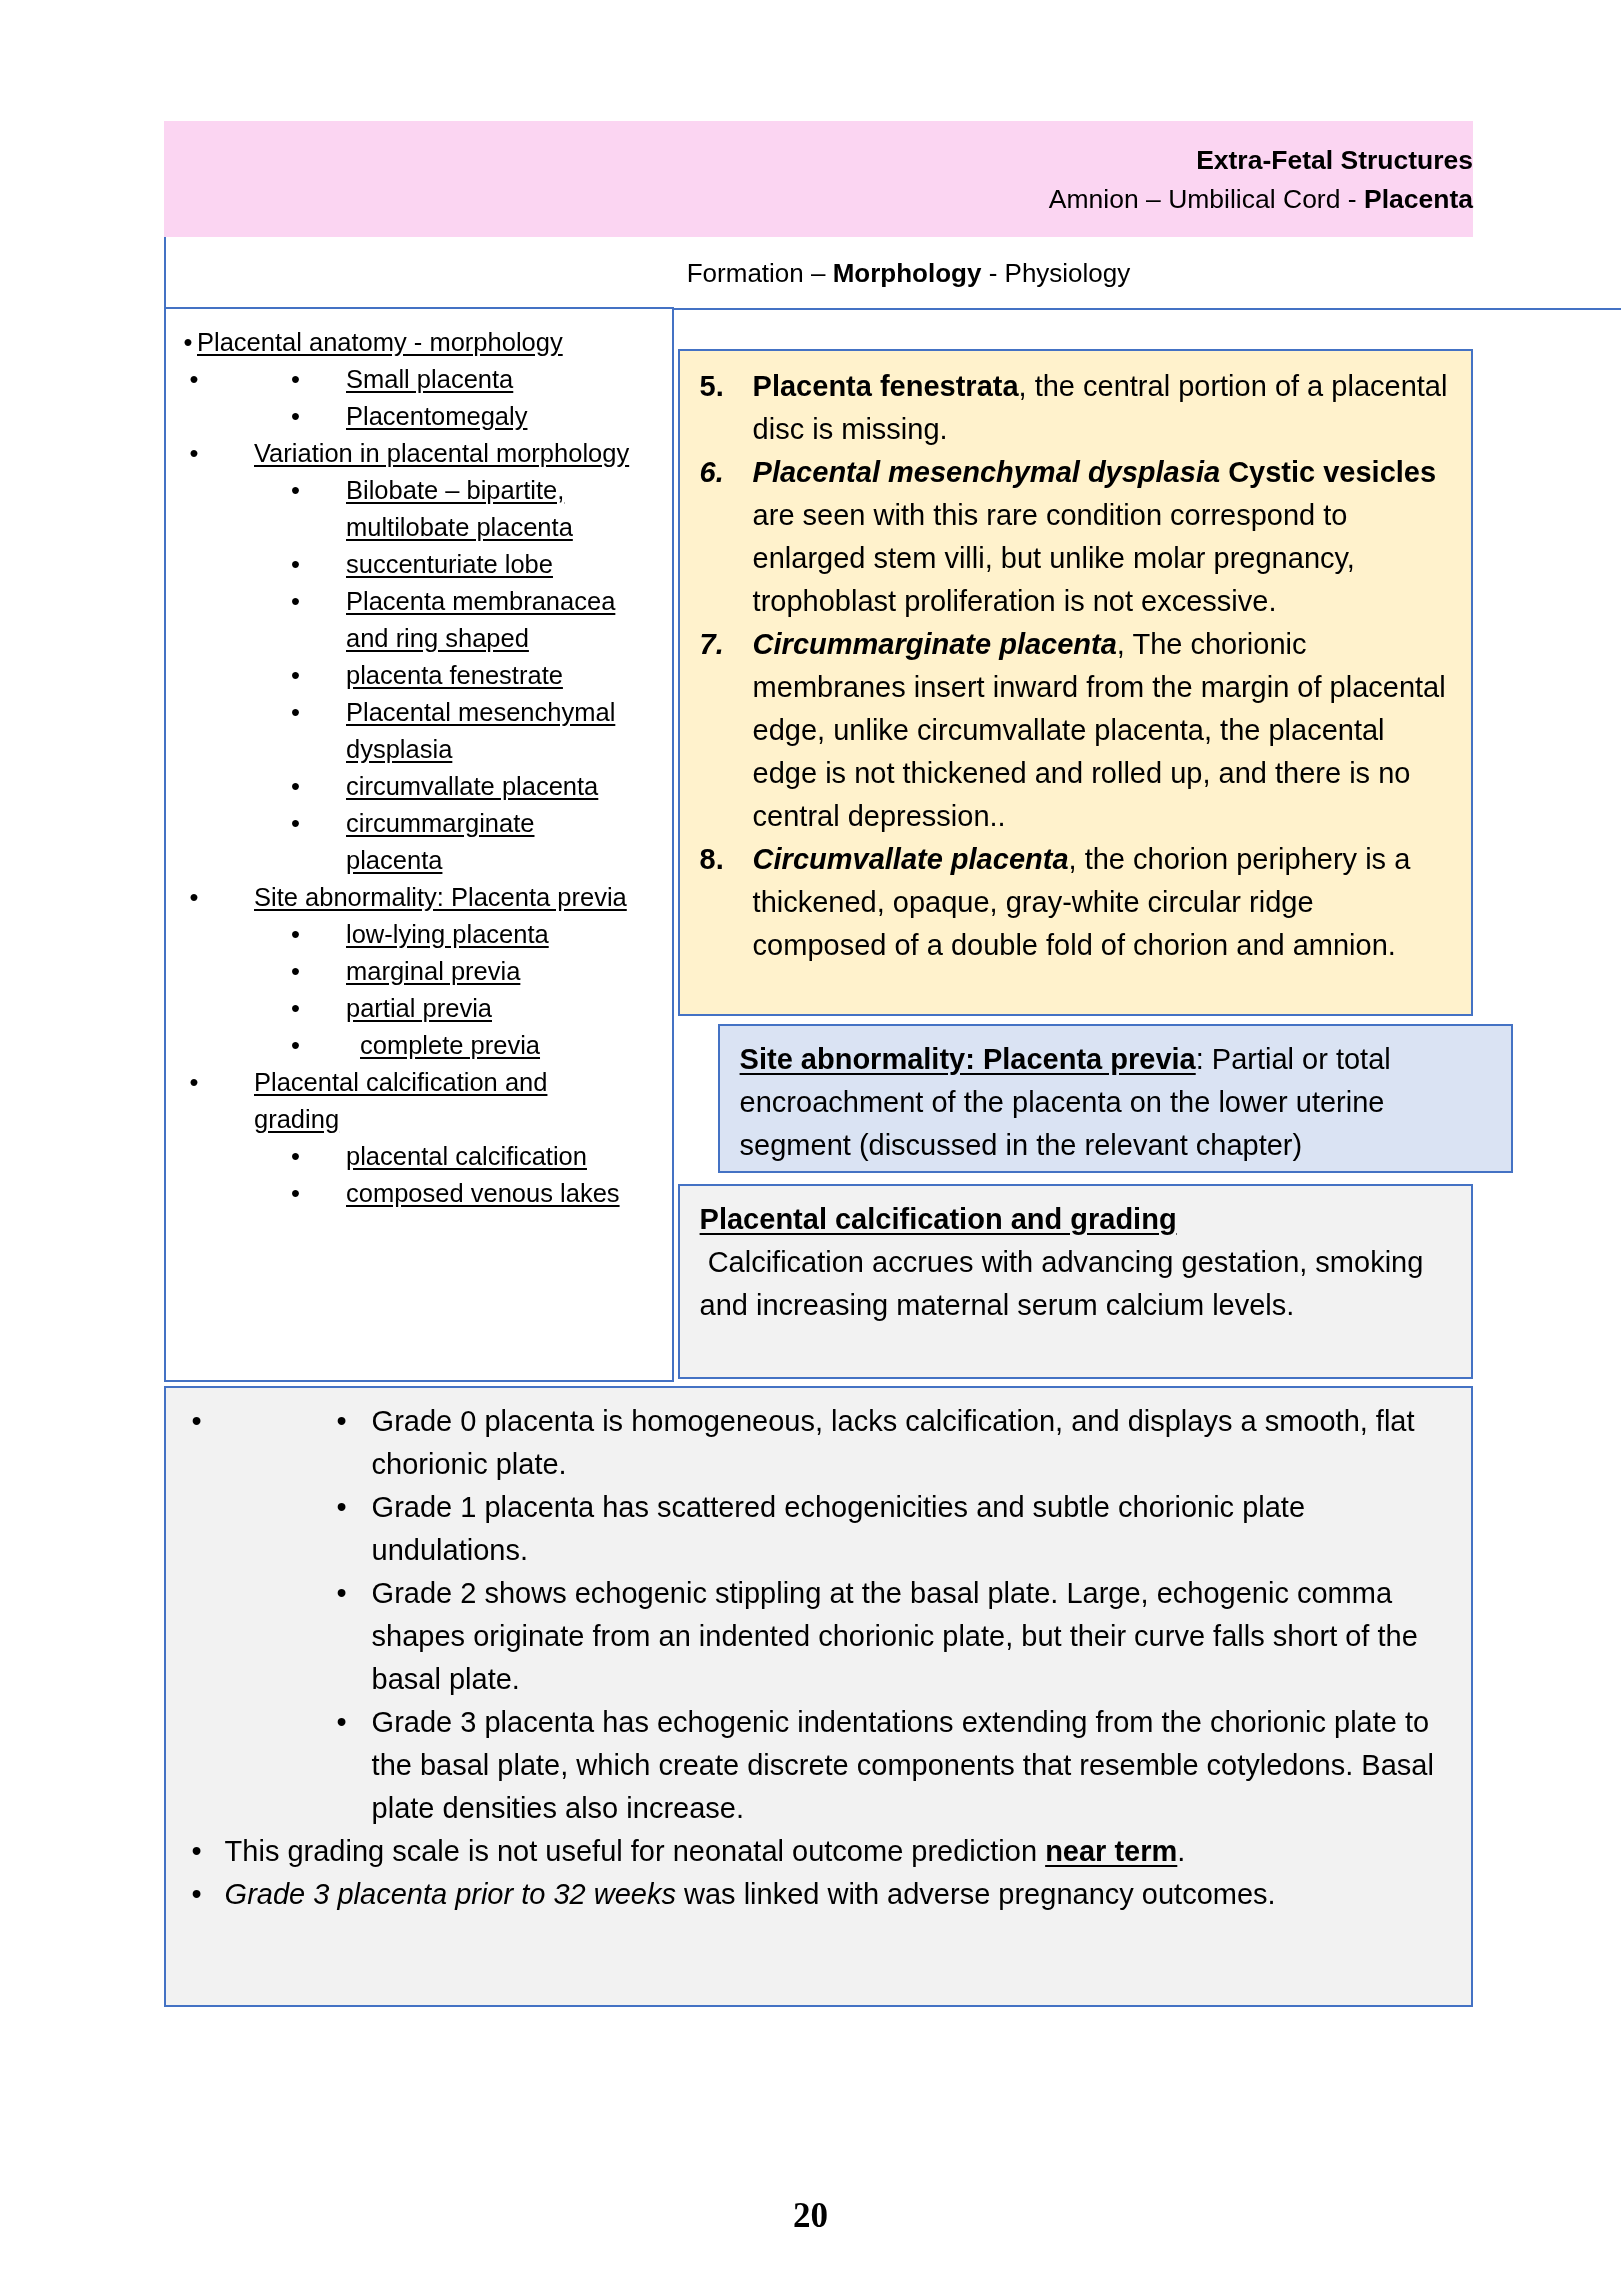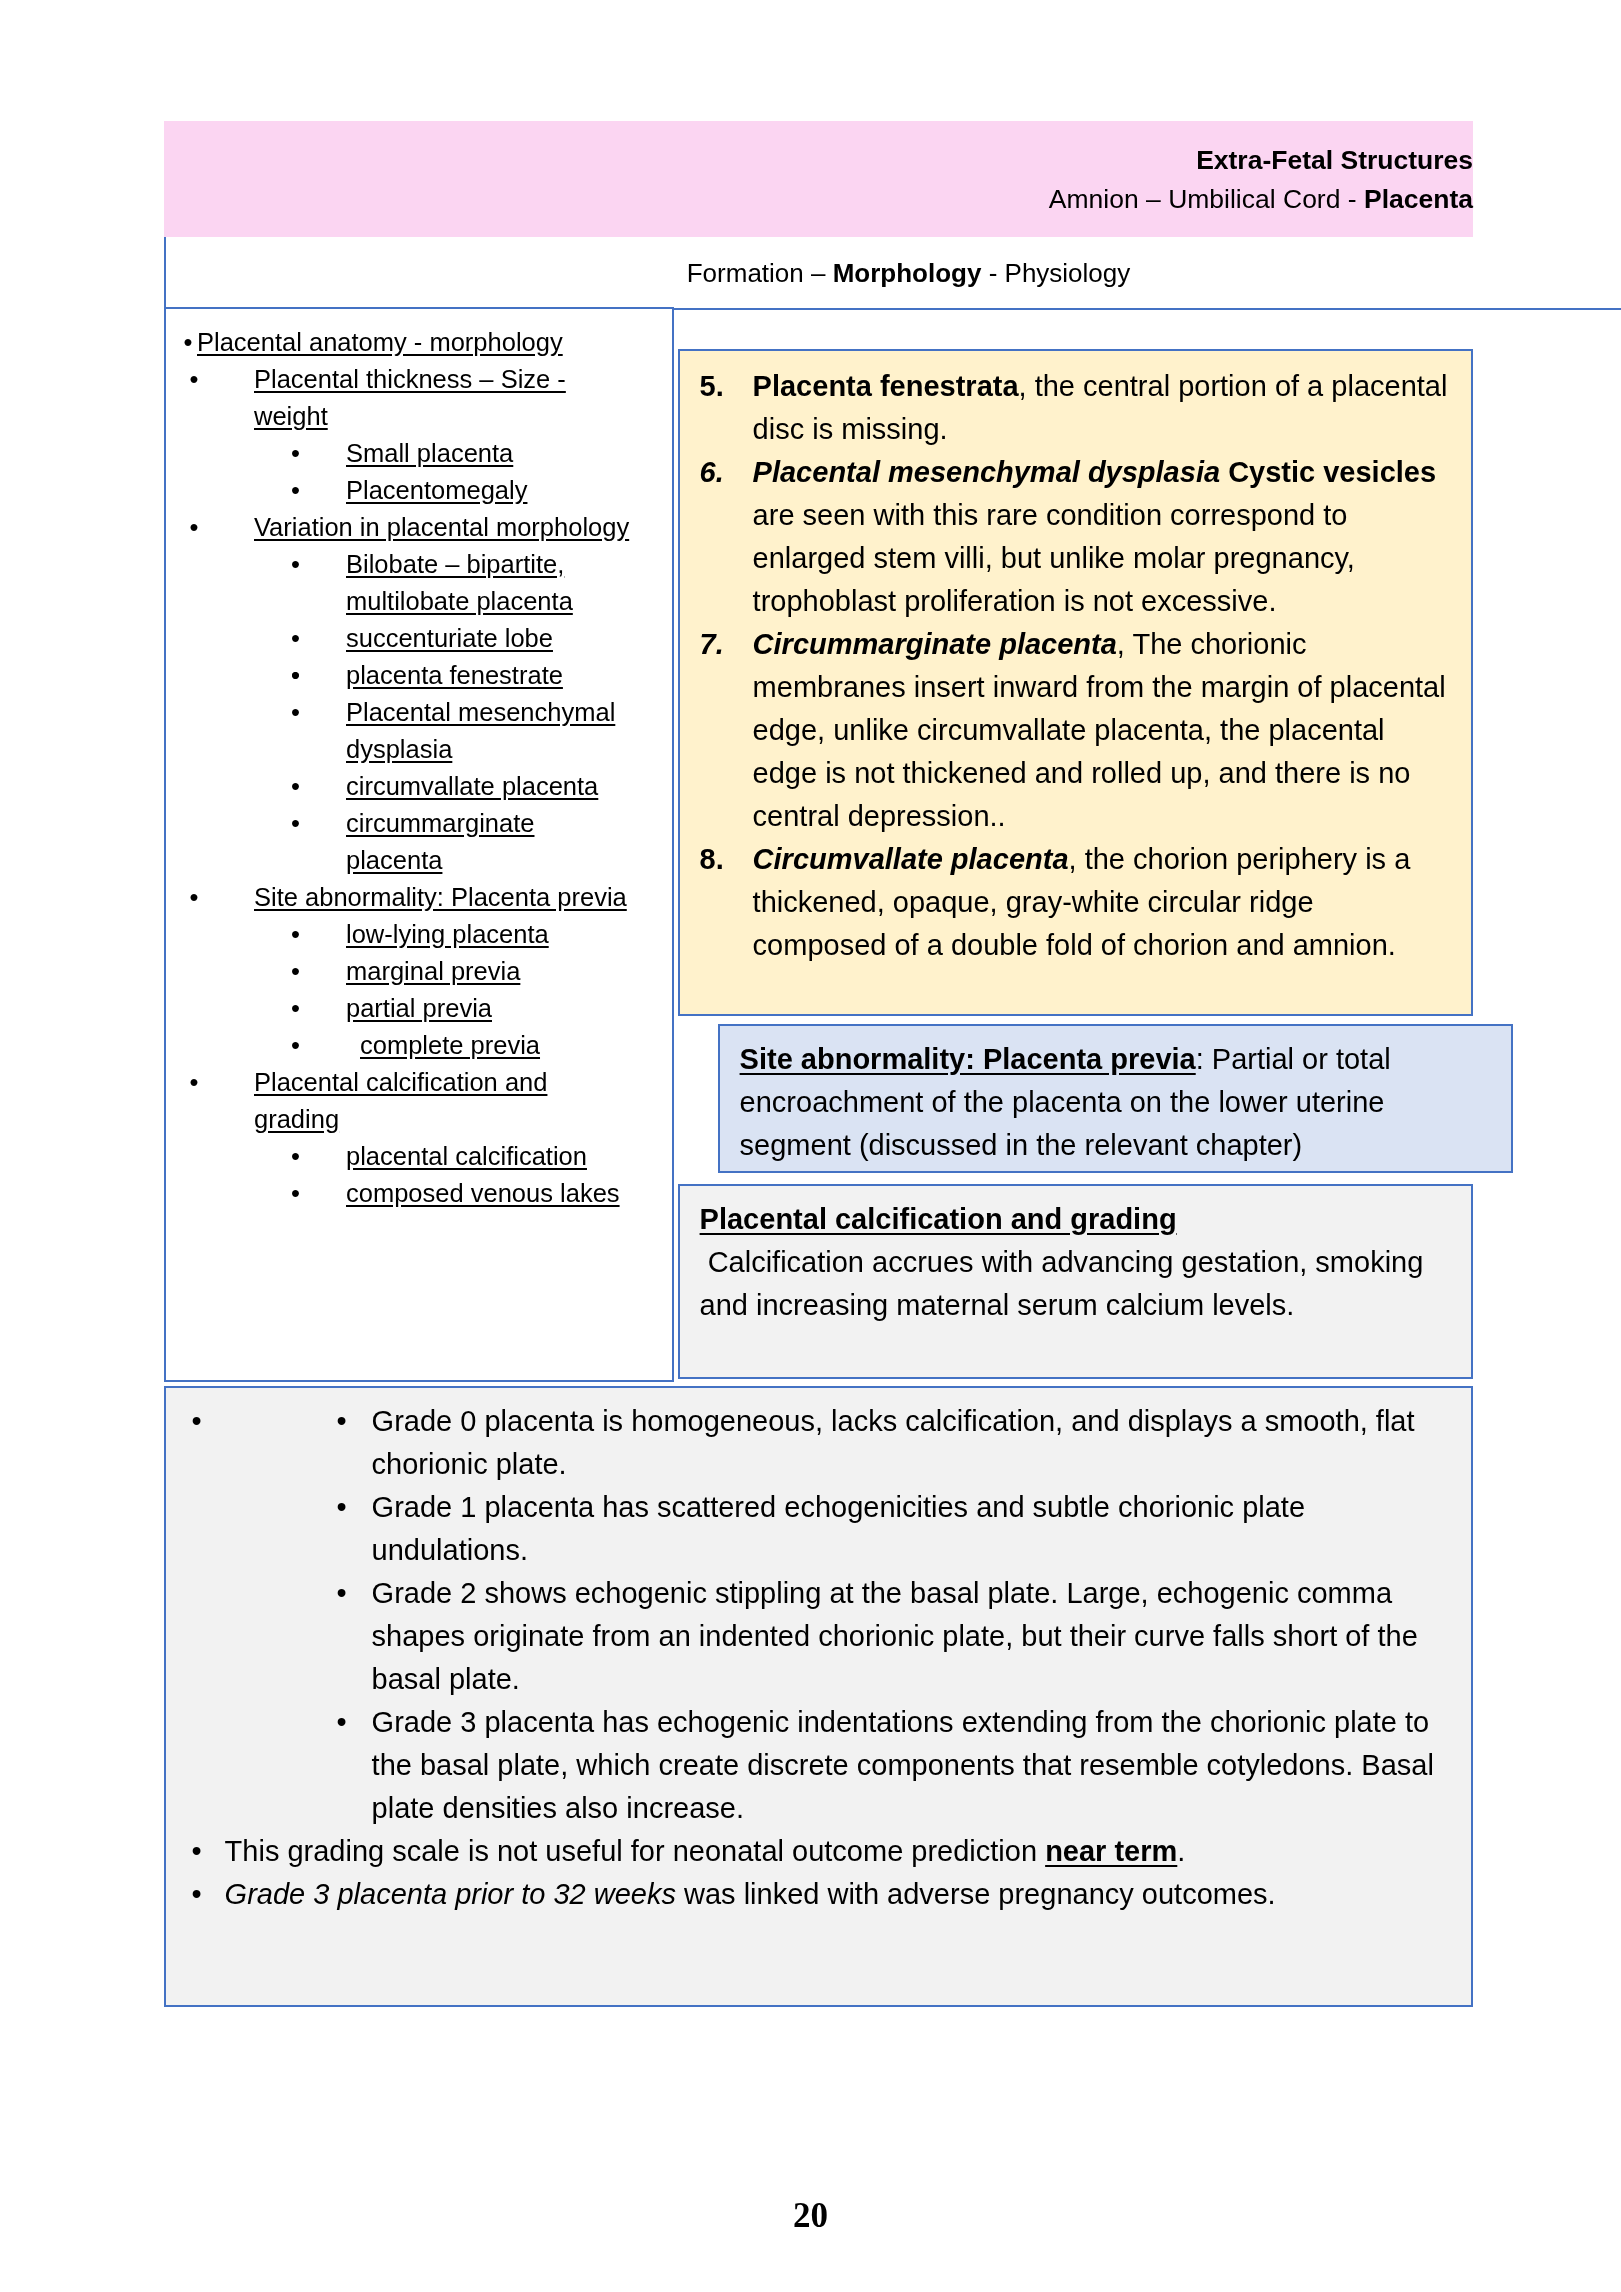--- a/index.html
+++ b/index.html
@@ -61,27 +61,27 @@
   <div><span>Amnion – Umbilical Cord - </span><b>Placenta</b></div>
 </div>
 
 <div id="subhdr" class="abs">
   <span>Formation – </span><b>Morphology</b><span> - Physiology</span>
 </div>
 
 <div id="leftcol" class="abs">
   <ul>
     <li class="lvl0"><span class="dot">•</span><span class="u">Placental anatomy - morphology</span></li>
-    <li class="lvl1"><span class="dot">•</span><span class="u">Placental thickness – Size - weight</span></li>
+    <li class="lvl1"><span class="dot">•</span></li>
     <li class="lvl2"><span class="dot">•</span><span class="u">Small placenta</span></li>
     <li class="lvl2"><span class="dot">•</span><span class="u">Placentomegaly</span></li>
     <li class="lvl1"><span class="dot">•</span><span class="u">Variation in placental morphology</span></li>
     <li class="lvl2"><span class="dot">•</span><span class="u">Bilobate – bipartite, multilobate placenta</span></li>
     <li class="lvl2"><span class="dot">•</span><span class="u">succenturiate lobe</span></li>
-    <li class="lvl2"><span class="dot">•</span></li>
+    <li class="lvl2"><span class="dot">•</span><span class="u">Placenta membranacea and ring shaped</span></li>
     <li class="lvl2"><span class="dot">•</span><span class="u">placenta fenestrate</span></li>
     <li class="lvl2"><span class="dot">•</span><span class="u">Placental mesenchymal dysplasia</span></li>
     <li class="lvl2"><span class="dot">•</span><span class="u">circumvallate placenta</span></li>
     <li class="lvl2"><span class="dot">•</span><span class="u">circummarginate placenta</span></li>
     <li class="lvl1"><span class="dot">•</span><span class="u">Site abnormality: Placenta previa</span></li>
     <li class="lvl2"><span class="dot">•</span><span class="u">low-lying placenta</span></li>
     <li class="lvl2"><span class="dot">•</span><span class="u">marginal previa</span></li>
     <li class="lvl2"><span class="dot">•</span><span class="u">partial previa</span></li>
     <li class="lvl2 extra"><span class="dot">•</span><span class="u">complete previa</span></li>
     <li class="lvl1"><span class="dot">•</span><span class="u">Placental calcification and grading</span></li>

